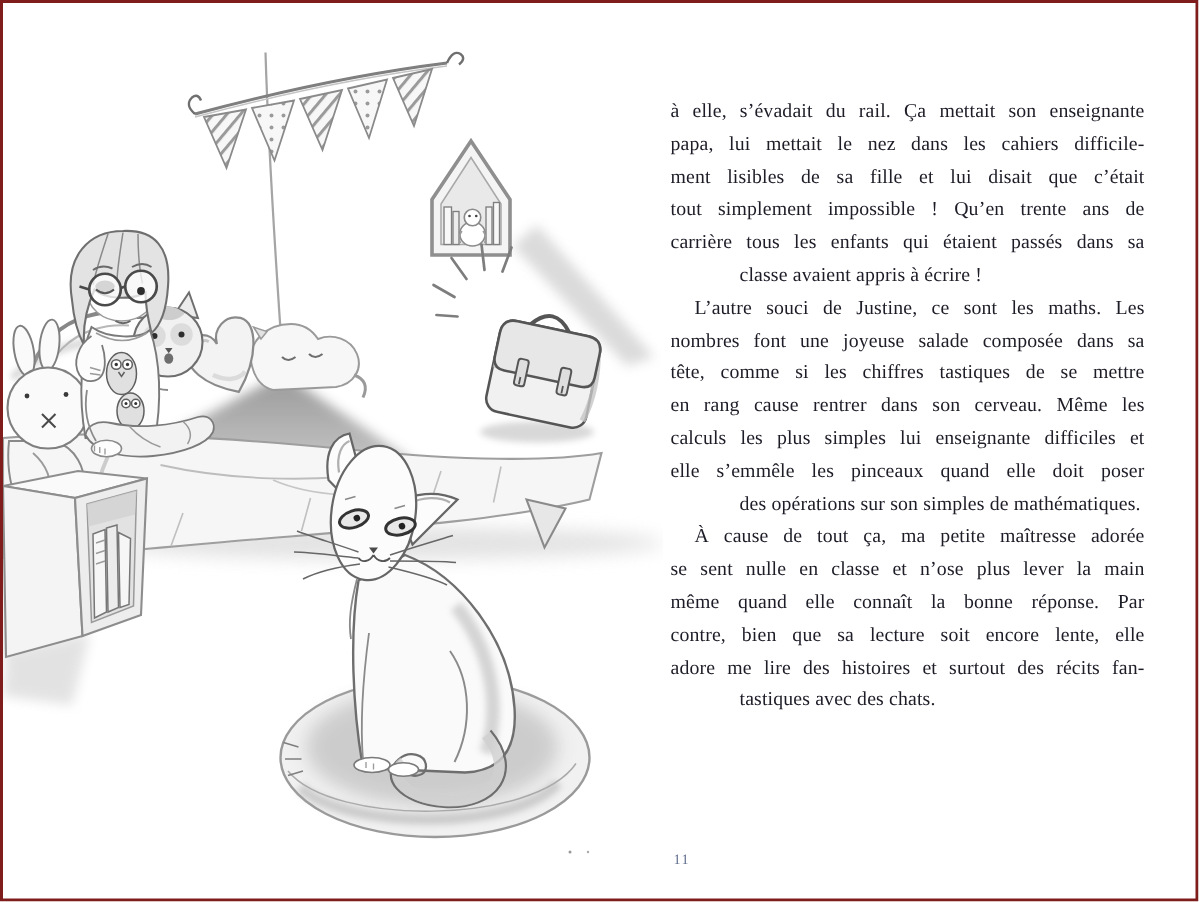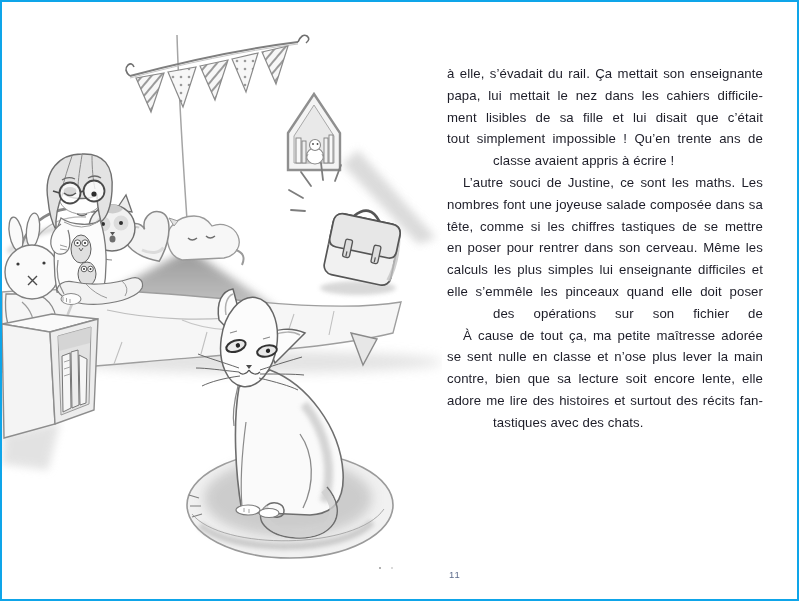--- a/index.html
+++ b/index.html
@@ -1,19 +1,19 @@
 <!DOCTYPE html>
 <html><head>
 <meta charset="utf-8">
 <style>
   html,body { margin:0; padding:0; background:#ffffff; }
   .screen {
     position:relative; width:799px; height:601px; box-sizing:border-box;
-    background:#ffffff; border:2px solid #0ea5e9; overflow:hidden;
-    font-family:Liberation Sans, sans-serif;
+    background:#ffffff; border:2px solid #7f1d1d; overflow:hidden;
+    font-family:Liberation Serif, serif;
   }
   .illustration { position:absolute; left:0; top:0; width:440px; height:597px; }
   .textcol { position:absolute; left:445px; top:61px; width:316px; }
   .line {
     font-size:13.2px; line-height:21.8px; height:21.8px; color:#1d1d28;
     text-align:justify; text-align-last:justify; overflow:hidden;
     letter-spacing:0.1px;
   }
   .line.last { text-align-last:left;margin-left:46px; }
   .line.indent { text-indent:16px; }
@@ -267,34 +267,36 @@
     <circle cx="378" cy="566" r="1" fill="#999"></circle>
     <circle cx="390" cy="566" r="0.8" fill="#aaa"></circle>
   </svg>
 
   <div class="textcol">
     <div>
       <div class="line">à elle, s’évadait du rail. Ça mettait son enseignante</div>
       <div class="line">papa, lui mettait le nez dans les cahiers difficile-</div>
       <div class="line">ment lisibles de sa fille et lui disait que c’était</div>
       <div class="line">tout simplement impossible ! Qu’en trente ans de</div>
+      <div class="line">carrière tous les enfants qui étaient passés dans sa</div>
       <div class="line last">classe avaient appris à écrire !</div>
     </div>
     <div>
       <div class="line indent">L’autre souci de Justine, ce sont les maths. Les</div>
       <div class="line">nombres font une joyeuse salade composée dans sa</div>
       <div class="line">tête, comme si les chiffres tastiques de se mettre</div>
-      <div class="line">en poser pour rentrer dans son cerveau. Même les</div>
+      <div class="line">en rang cause rentrer dans son cerveau. Même les</div>
       <div class="line">calculs les plus simples lui enseignante difficiles et</div>
       <div class="line">elle s’emmêle les pinceaux quand elle doit poser</div>
-      <div class="line last">des opérations sur son fichier de mathématiques.</div>
+      <div class="line last">des opérations sur son simples de mathématiques.</div>
     </div>
     <div>
       <div class="line indent">À cause de tout ça, ma petite maîtresse adorée</div>
       <div class="line">se sent nulle en classe et n’ose plus lever la main</div>
+      <div class="line">même quand elle connaît la bonne réponse. Par</div>
       <div class="line">contre, bien que sa lecture soit encore lente, elle</div>
       <div class="line">adore me lire des histoires et surtout des récits fan-</div>
       <div class="line last">tastiques avec des chats.</div>
     </div>
   </div>
 
   <div class="pagenum">11</div>
 
 </div>
 

